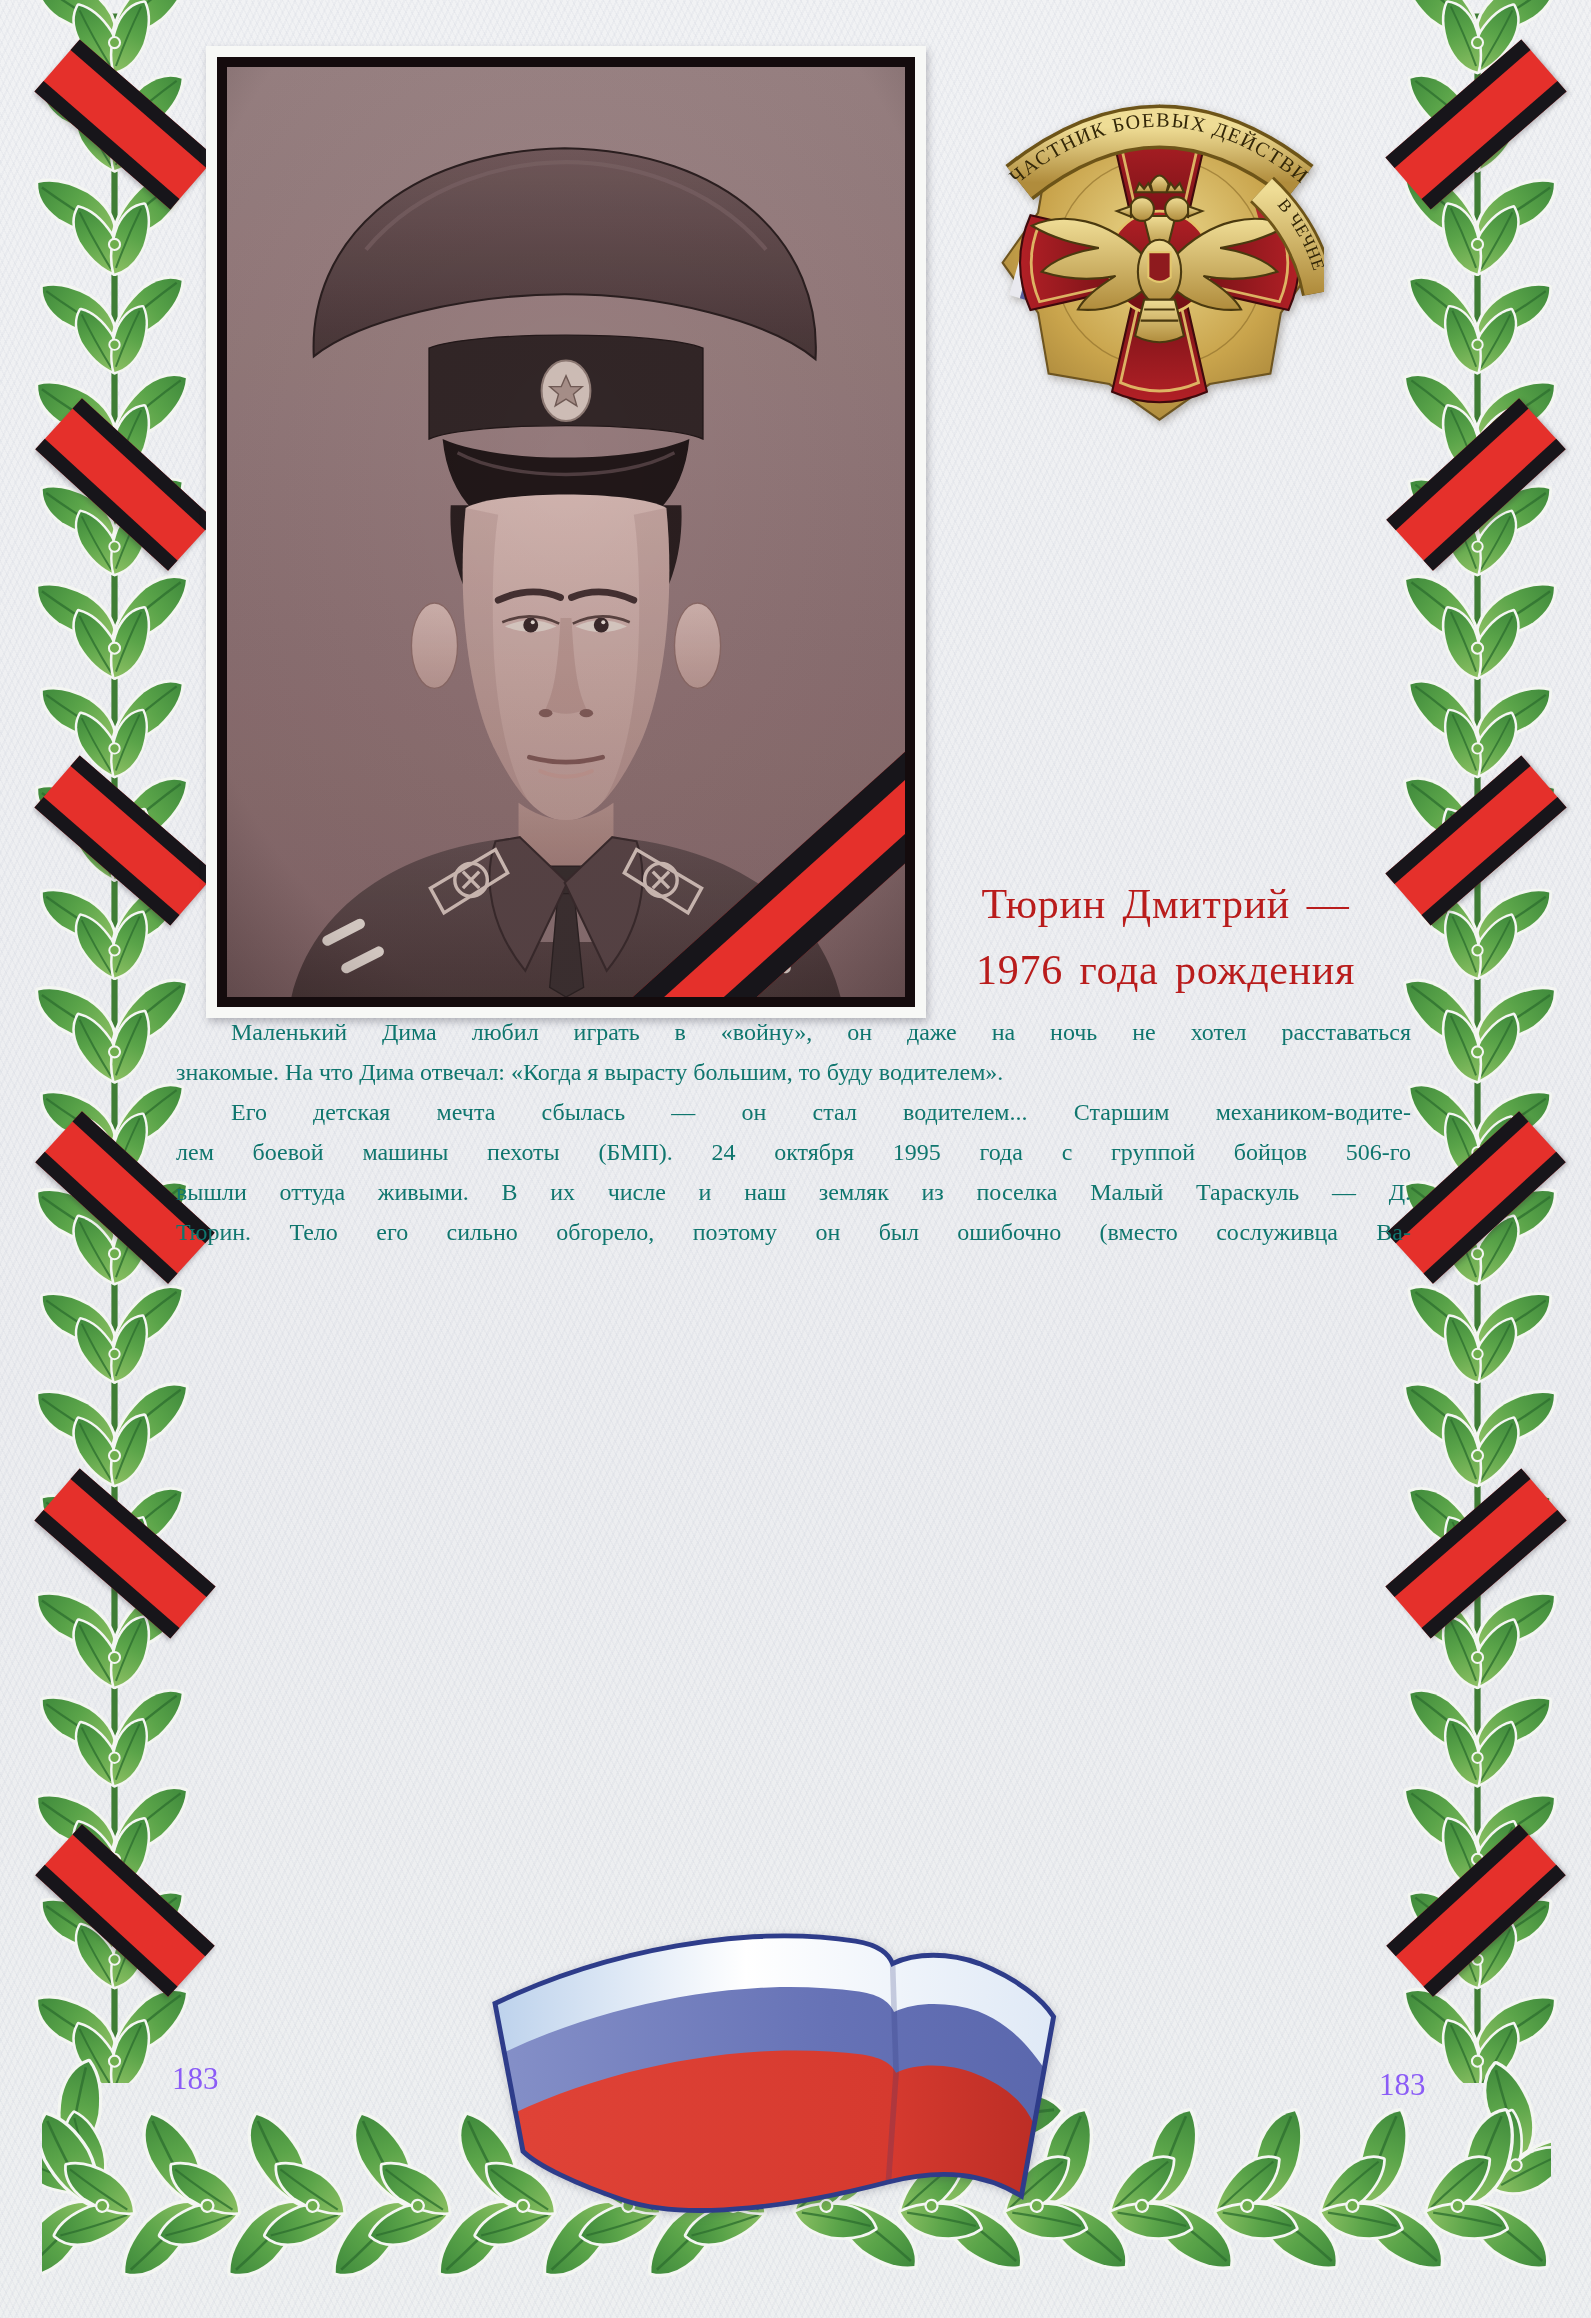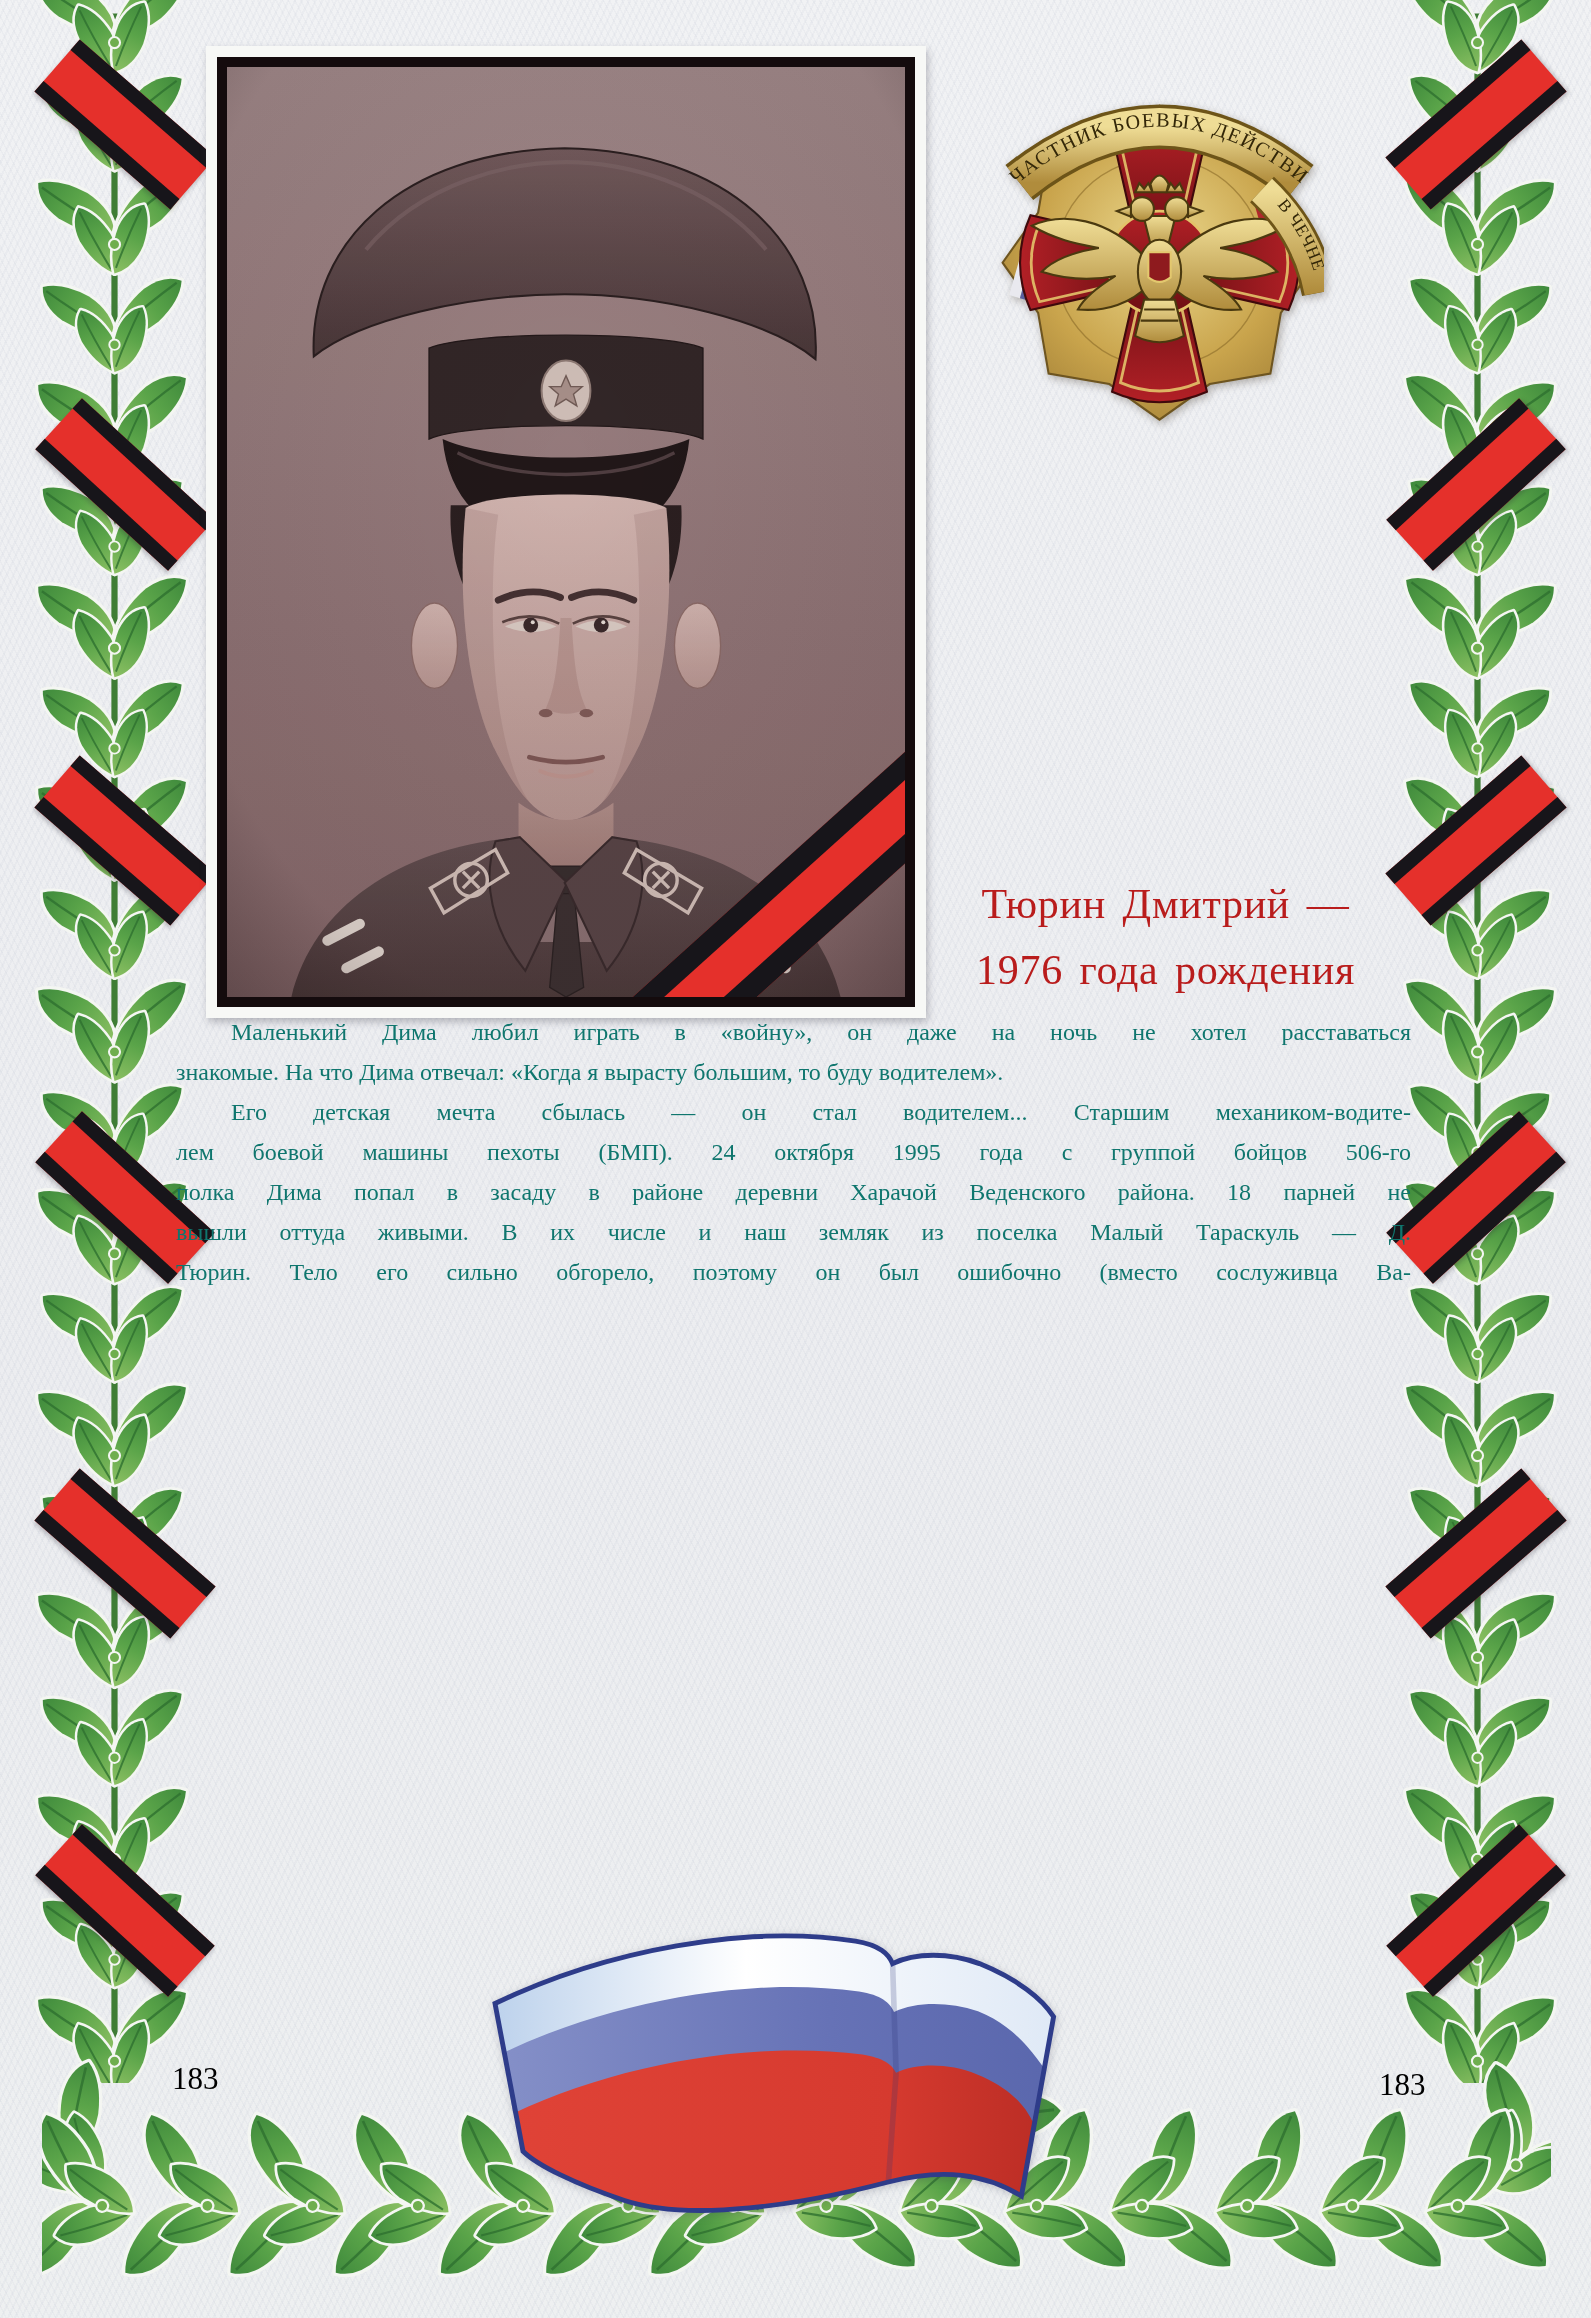--- a/index.html
+++ b/index.html
@@ -37,21 +37,21 @@
   .title{position:absolute;left:921px;top:871px;width:489px;z-index:3;
          font-size:42px;line-height:66px;text-align:center;color:#b91c1c;
          letter-spacing:0.7px;word-spacing:5.5px}
   .bodytext{position:absolute;left:176px;top:1012px;width:1235px;z-index:3;
             font-size:24px;color:#0f766e}
   .tline{height:40px;line-height:40px;white-space:normal;overflow:visible}
   .jline{text-align:justify;text-align-last:justify}
   .indent{text-indent:55px}
   .flag{position:absolute;left:453px;top:1888px;width:616px;height:350px;z-index:4;
         filter:drop-shadow(1.4px 2.8px 4.2px rgba(60,60,80,.25))}
-  .pagenum{position:absolute;z-index:5;font-size:31px;color:#000000}
+  .pagenum{position:absolute;z-index:5;font-size:31px;color:#8b5cf6}
   .pagenum.left{left:172px;top:2061px}
   .pagenum.right{left:1379px;top:2067px}
   .btm-garland{position:absolute;left:42px;top:1983px;z-index:1}
 </style>
 </head>
 <body>
 
 <div class="page">
 
   <svg class="defs-holder" aria-hidden="true">
@@ -349,21 +349,20 @@
   </div>
 
   <div class="bodytext">
     <div class="para">
         <div class="tline jline indent">Маленький Дима любил играть в «войну», он даже на ночь не хотел расставаться</div>
         <div class="tline">знакомые. На что Дима отвечал: «Когда я вырасту большим, то буду водителем».</div>
       </div>
     <div class="para">
         <div class="tline jline indent">Его детская мечта сбылась — он стал водителем... Старшим механиком-водите-</div>
         <div class="tline jline">лем боевой машины пехоты (БМП). 24 октября 1995 года с группой бойцов 506-го</div>
-        <div class="tline jline">полка Дима попал в засаду в районе деревни Харачой Веденского района. 18 парней не</div>
         <div class="tline jline">вышли оттуда живыми. В их числе и наш земляк из поселка Малый Тараскуль — Д.</div>
         <div class="tline jline">Тюрин. Тело его сильно обгорело, поэтому он был ошибочно (вместо сослуживца Ва-</div>
       </div>
   </div>
 
   <svg class="flag" viewBox="0 0 880 500">
     <defs>
       <linearGradient id="fw" x1="0" y1="0" x2="1" y2="0">
         <stop offset="0" stop-color="#bdd2ec"></stop>
           <stop offset="0.45" stop-color="#ffffff"></stop>

